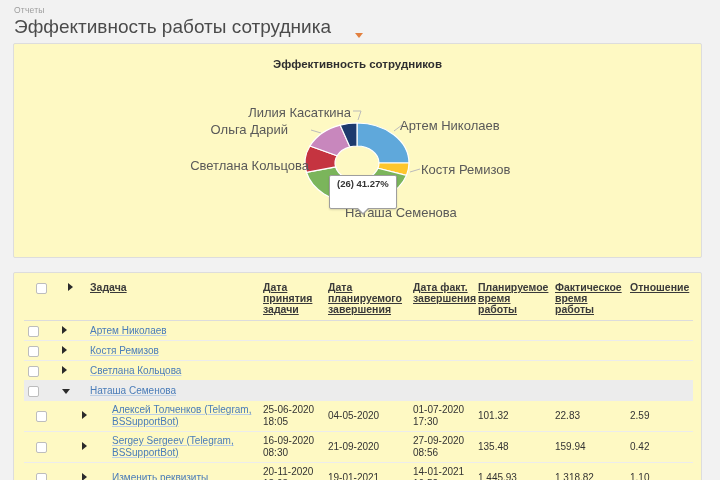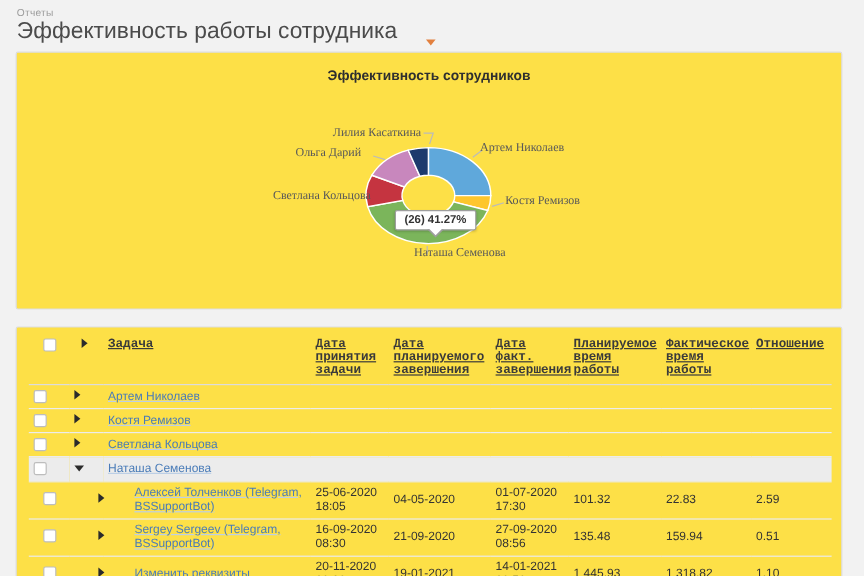--- a/index.html
+++ b/index.html
@@ -13,57 +13,57 @@
   .topbar { padding:5px 14px 6px; }
   .breadcrumb { font-size:8.5px; color:#9c9c9c; letter-spacing:.2px; }
   .title-row { display:flex; align-items:flex-end; margin-top:1px;gap:16px; }
   .page-title { font-size:19px; font-weight:normal; color:#4b4b4b; }
   .caret-down {
     width:0; height:0; margin-left:8px; margin-top:4px;
     border-left:4px solid transparent; border-right:4px solid transparent;
     border-top:5px solid #e2803f; cursor:pointer;
   }
   
-  .card { background:#fde047; border:1px solid #ddd; border-radius:2px; position:absolute; left:13px; width:689px; }
+  .card { background:#fef9c3; border:1px solid #ddd; border-radius:2px; position:absolute; left:13px; width:689px; }
   .chart-card { top:43px; height:215px; }
   .table-card { top:272px; height:230px; padding:0 10px; }
   
   .chart-title { position:absolute; top:14px; left:0; right:0; text-align:center;
                  font-size:11.5px; font-weight:bold; color:#2f2f2f; }
   .chart-svg { position:absolute; left:0; top:0; }
-  .cl { position:absolute; font-size:10px; color:#595959; white-space:nowrap;font-family:Liberation Serif, serif; }
+  .cl { position:absolute; font-size:13px; color:#595959; white-space:nowrap; }
   .cl0 { left:386px; top:74px; }
   .cl1 { left:407px; top:118px; }
   .cl2 { left:331px; top:161px; }
   .cl3 { right:392px; top:114px; }
-  .cl4 { right:400px; top:78px; }
+  .cl4 { right:413px; top:78px; }
   .cl5 { right:350px; top:61px; }
   .chart-tooltip {
-    position:absolute; left:315px; top:131px; height:17px; padding:0 7px;
+    position:absolute; left:315px; top:131px; height:34px; padding:0 7px;
     background:#fff; border:1px solid #9e9e9e; border-radius:2px;
     font-size:9.5px; font-weight:bold; color:#333; line-height:15px;
     box-shadow:0 1px 2px rgba(0,0,0,.15);
   }
   .chart-tooltip::before {
     content:''; position:absolute; left:26px; bottom:-7px;
     border:7px solid transparent; border-bottom:0; border-top-color:#9e9e9e;
   }
   .chart-tooltip::after {
     content:''; position:absolute; left:27px; bottom:-5px;
     border:6px solid transparent; border-bottom:0; border-top-color:#fff;
   }
   
   table { width:669px; border-collapse:collapse; table-layout:fixed; }
   thead th {
     font-size:10.5px; font-weight:bold; color:#3a3a3a; text-align:left;
     text-decoration:underline; vertical-align:top;
     padding:9px 4px 5px; line-height:11px; cursor:pointer;
   }
   thead th.noul { text-decoration:none; }
-  thead tr { border-bottom:1px solid #dcdcdc;font-family:Liberation Mono, monospace; }
+  thead tr { border-bottom:1px solid #dcdcdc; }
   tbody tr { border-bottom:1px solid #ececec; }
   td { font-size:10px; vertical-align:middle; padding:3px 4px; line-height:12px; }
   tr.group td { padding:4px 4px 3px; }
   tr.selected { background:#ececec; }
   .c-check, thead th.c-check { padding-left:12px; }
   .cb {
     display:inline-block; width:11px; height:11px; background:#fff;
     border:1px solid #bdbdbd; border-radius:2px; vertical-align:middle; cursor:pointer;
   }
   .tri-right {
@@ -202,21 +202,21 @@
         </td>
         <td class="date-cell">
             <span>21-09-2020</span>
           </td>
         <td class="date-cell">
           <span>27-09-2020</span>
           <span>08:56</span>
         </td>
         <td class="c-num">135.48</td>
         <td class="c-num">159.94</td>
-        <td class="c-num">0.51</td>
+        <td class="c-num">0.42</td>
       </tr>
 
       <tr class="child">
         <td class="c-check"><span class="cb"></span></td>
         <td class="c-arrow"><span class="tri-right"></span></td>
         <td class="c-task"><a class="lnk">Изменить реквизиты</a></td>
         <td class="date-cell">
           <span>20-11-2020</span>
           <span>18:03</span>
         </td>

